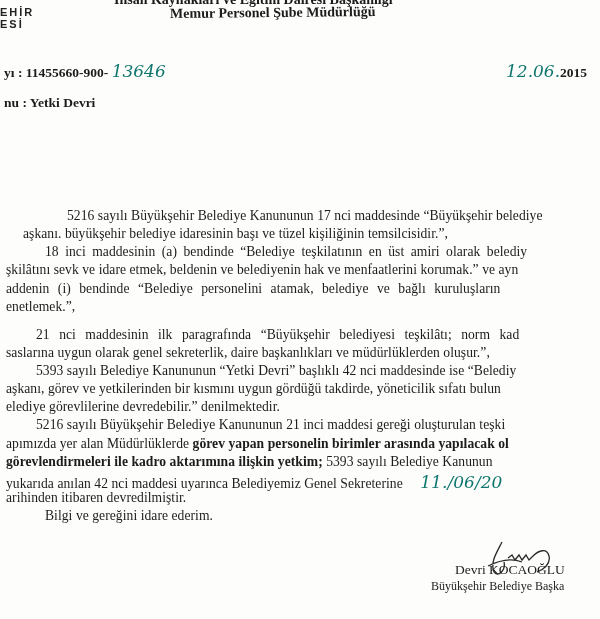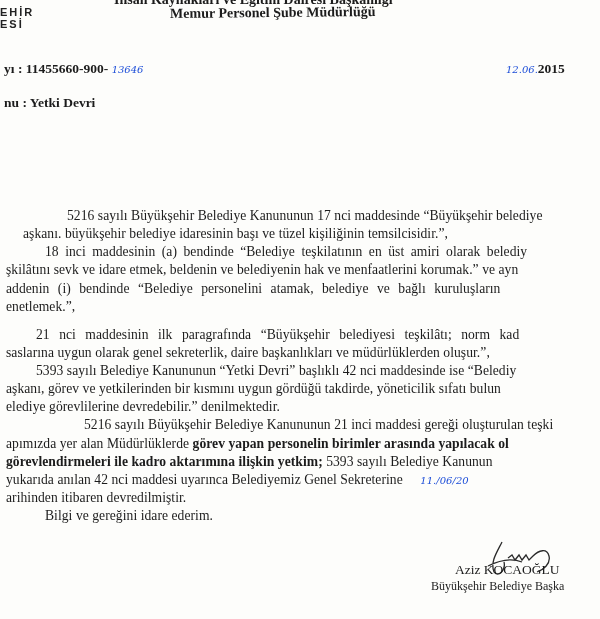--- a/index.html
+++ b/index.html
@@ -7,21 +7,21 @@
     width:600px; height:619px; overflow:hidden; position:relative;
     background:#fdfdfb;
     font-family:"Liberation Serif","DejaVu Serif",serif;
     color:#1c1c1c;
   }
   .abs { position:absolute; white-space:nowrap; }
   .logo { left:0; top:6px; font-family:"Liberation Sans","DejaVu Sans",sans-serif; font-weight:bold; font-size:11px; letter-spacing:2px; line-height:12px; color:#222; }
   .dept1 { left:114px; top:-8px; font-size:14px; font-weight:bold; }
   .dept2 { left:170px; top:5px; font-size:14px; font-weight:bold; transform:rotate(-0.6deg); }
   .ref { left:4px; top:61px; font-size:13.5px; font-weight:bold; }
-  .hand { font-family:"DejaVu Serif",serif; font-style:italic; font-weight:normal; font-size:10px; color:#1d4ed8; }
+  .hand { font-family:"DejaVu Serif",serif; font-style:italic; font-weight:normal; font-size:17px; color:#0f766e; }
   .date { left:506px; top:61px; font-size:13.5px; font-weight:bold; }
   .subject { left:4px; top:95px; font-size:13.5px; font-weight:bold; }
   .body-line { font-size:13.6px; letter-spacing:0.05px; }
   .bold { font-weight:bold; }
   .sig { left:482px; top:540px; width:90px; height:40px; }
   .signame { left:455px; top:562px; font-size:13.5px; }
   .sigtitle { left:431px; top:579px; font-size:12px; }
 </style>
 </head>
 <body>
@@ -54,33 +54,33 @@
   <div class="abs body-line" style="left:23px;top:226px;">aşkanı. büyükşehir belediye idaresinin başı ve tüzel kişiliğinin temsilcisidir.”,</div>
   <div class="abs body-line" style="left:45px;top:244px;word-spacing:3px;">18 inci maddesinin (a) bendinde “Belediye teşkilatının en üst amiri olarak belediy</div>
   <div class="abs body-line" style="left:6px;top:262px;">şkilâtını sevk ve idare etmek, beldenin ve belediyenin hak ve menfaatlerini korumak.” ve ayn</div>
   <div class="abs body-line" style="left:6px;top:281px;word-spacing:5px;">addenin (i) bendinde “Belediye personelini atamak, belediye ve bağlı kuruluşların</div>
   <div class="abs body-line" style="left:6px;top:299px;">enetlemek.”,</div>
   <div class="abs body-line" style="left:36px;top:327px;word-spacing:6px;">21 nci maddesinin ilk paragrafında “Büyükşehir belediyesi teşkilâtı; norm kad</div>
   <div class="abs body-line" style="left:6px;top:345px;">saslarına uygun olarak genel sekreterlik, daire başkanlıkları ve müdürlüklerden oluşur.”,</div>
   <div class="abs body-line" style="left:36px;top:363px;">5393 sayılı Belediye Kanununun “Yetki Devri” başlıklı 42 nci maddesinde ise “Belediy</div>
   <div class="abs body-line" style="left:6px;top:381px;">aşkanı, görev ve yetkilerinden bir kısmını uygun gördüğü takdirde, yöneticilik sıfatı bulun</div>
   <div class="abs body-line" style="left:6px;top:399px;">elediye görevlilerine devredebilir.” denilmektedir.</div>
-  <div class="abs body-line" style="left:36px;top:417px;margin-left:48px;">5216 sayılı Büyükşehir Belediye Kanununun 21 inci maddesi gereği oluşturulan teşki</div>
+  <div class="abs body-line" style="left:36px;top:417px;">5216 sayılı Büyükşehir Belediye Kanununun 21 inci maddesi gereği oluşturulan teşki</div>
   <div class="abs body-line" style="left:6px;top:436px;">
     <span>apımızda yer alan Müdürlüklerde </span><span class="bold">görev yapan personelin birimler arasında yapılacak ol</span>
   </div>
   <div class="abs body-line" style="left:6px;top:454px;">
     <span class="bold">görevlendirmeleri ile kadro aktarımına ilişkin yetkim; </span><span>5393 sayılı Belediye Kanunun</span>
   </div>
   <div class="abs body-line" style="left:6px;top:472px;">
     <span>yukarıda anılan 42 nci maddesi uyarınca Belediyemiz Genel Sekreterine</span>
     <span class="hand" style="margin-left:14px;">11./06/20</span>
   </div>
   <div class="abs body-line" style="left:6px;top:490px;">arihinden itibaren devredilmiştir.</div>
   <div class="abs body-line" style="left:45px;top:508px;">Bilgi ve gereğini idare ederim.</div>
 </div>
 
 <svg class="abs sig" viewBox="0 0 90 40">
   <path d="M20 2 C15 12, 8 22, 12 32 C16 38, 24 30, 22 22 M6 26 C18 20, 30 18, 40 22 M26 18 l4 -3 l3 5 l4 -5 l3 5 l4 -5 l3 5 l4 -4 c6 -6 14 -8 16 0 c2 8 -6 14 -12 16" fill="none" stroke="#2a2a2a" stroke-width="1.3"></path>
 </svg>
 
-<div class="abs signame">Aziz KOCAOĞLU</div>
+<div class="abs signame">Devri KOCAOĞLU</div>
 <div class="abs sigtitle">Büyükşehir Belediye Başka</div>
 
 </body></html>

